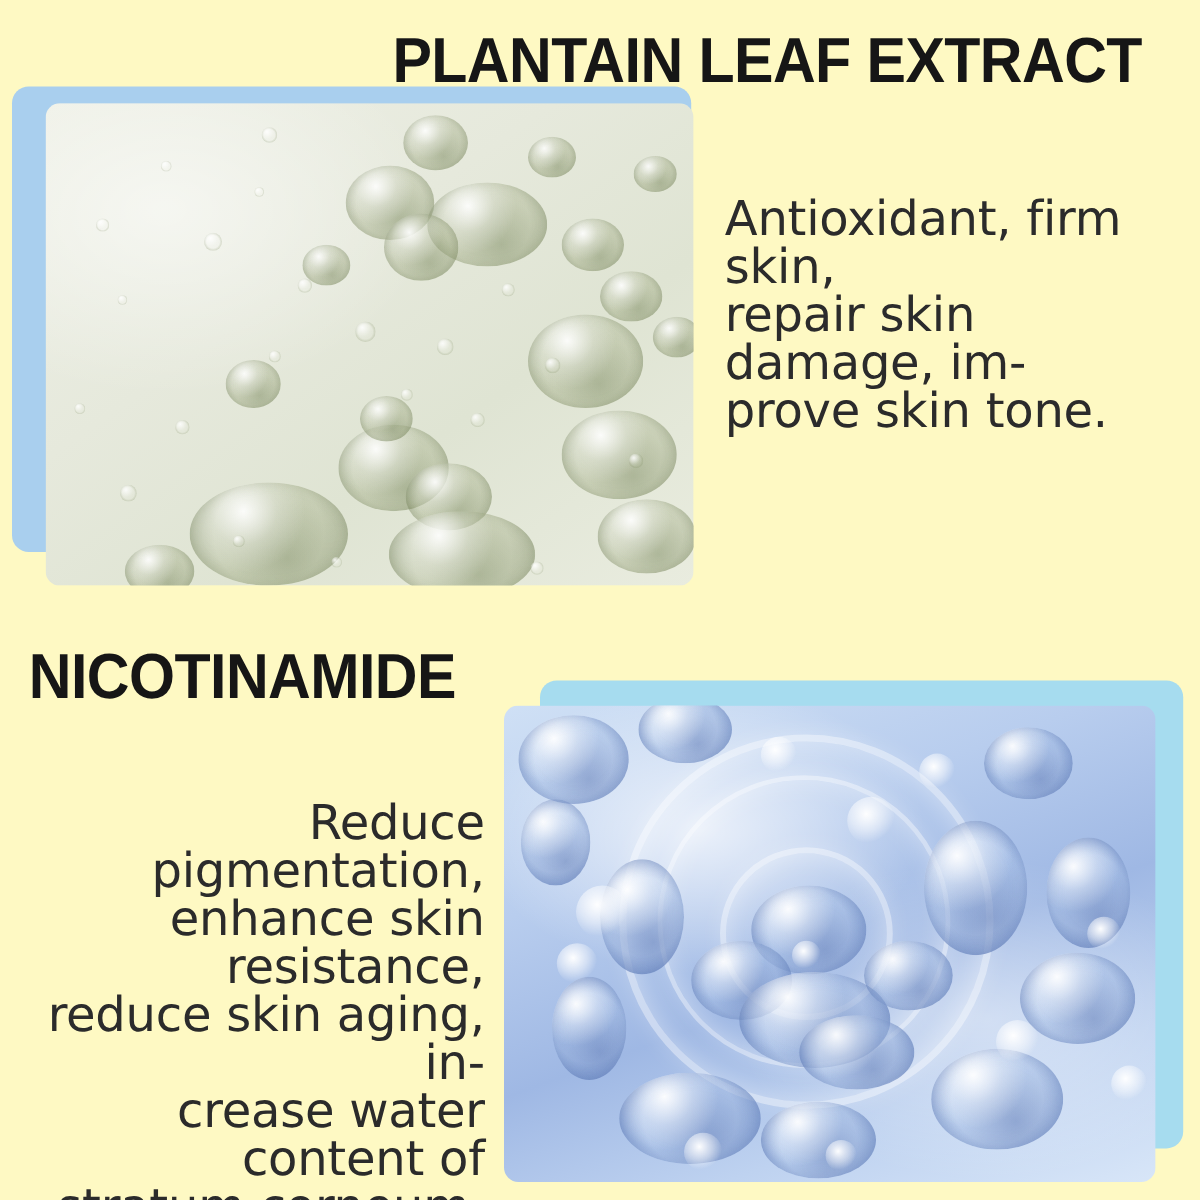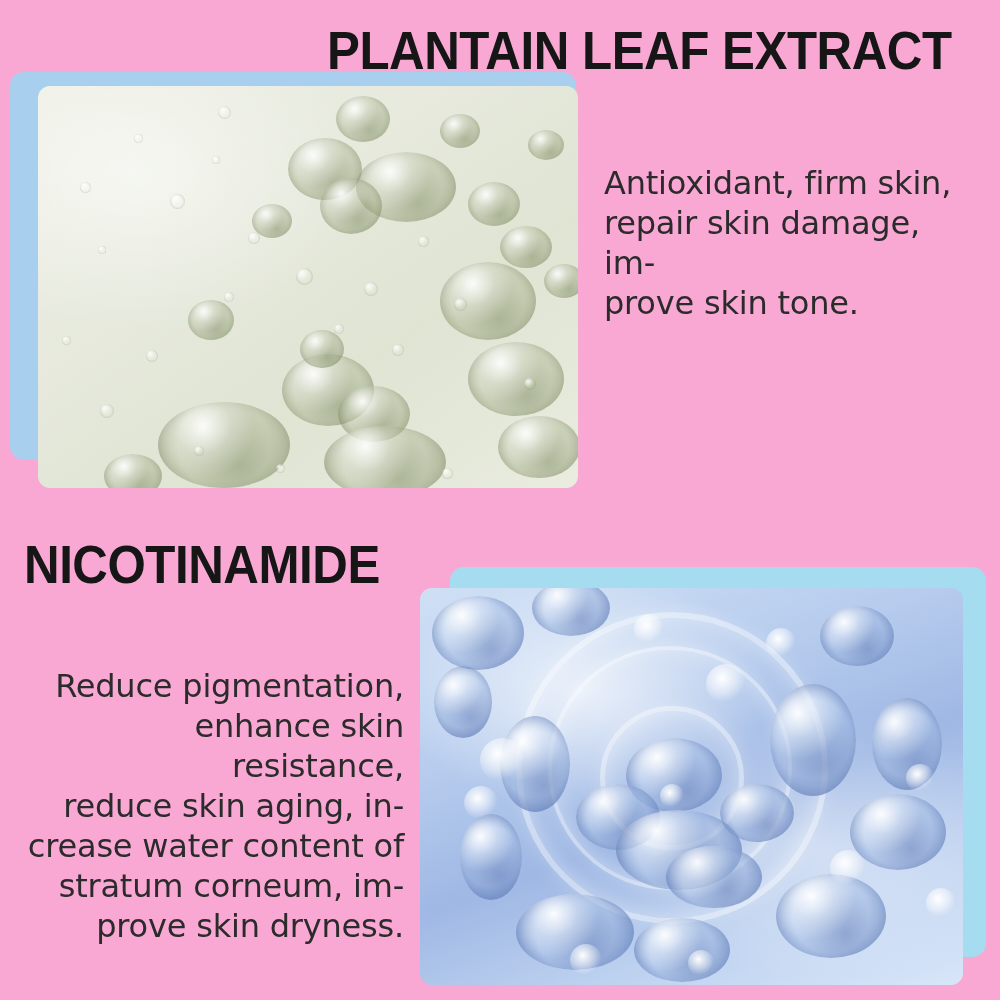--- a/index.html
+++ b/index.html
@@ -13,21 +13,21 @@
     height: 1000px;
     overflow: hidden;
     font-family: "Liberation Sans", sans-serif;
     color: #1b1b1b;
     -webkit-font-smoothing: antialiased;
   }
   .page {
     position: relative;
     width: 1000px;
     height: 1000px;
-    background: #f9a8d4;
+    background: #fef9c3;
   }
 
   
   .panel {
     position: absolute;
   }
   .accent-frame {
     position: absolute;
     border-radius: 14px;
   }
@@ -50,21 +50,21 @@
     letter-spacing: -0.5px;
     color: #161616;
     white-space: nowrap;
     transform: scaleX(0.93);
     transform-origin: left top;
   }
 
   .body-copy {
     position: absolute;
     font-family: "DejaVu Sans", sans-serif;
-    font-size: 32px;
+    font-size: 40px;
     line-height: 40px;
     color: #2b2b2b;
     letter-spacing: -0.2px;
     white-space: pre-line;
   }
 
   
   #frame-top {
     left: 10px;
     top: 72px;

